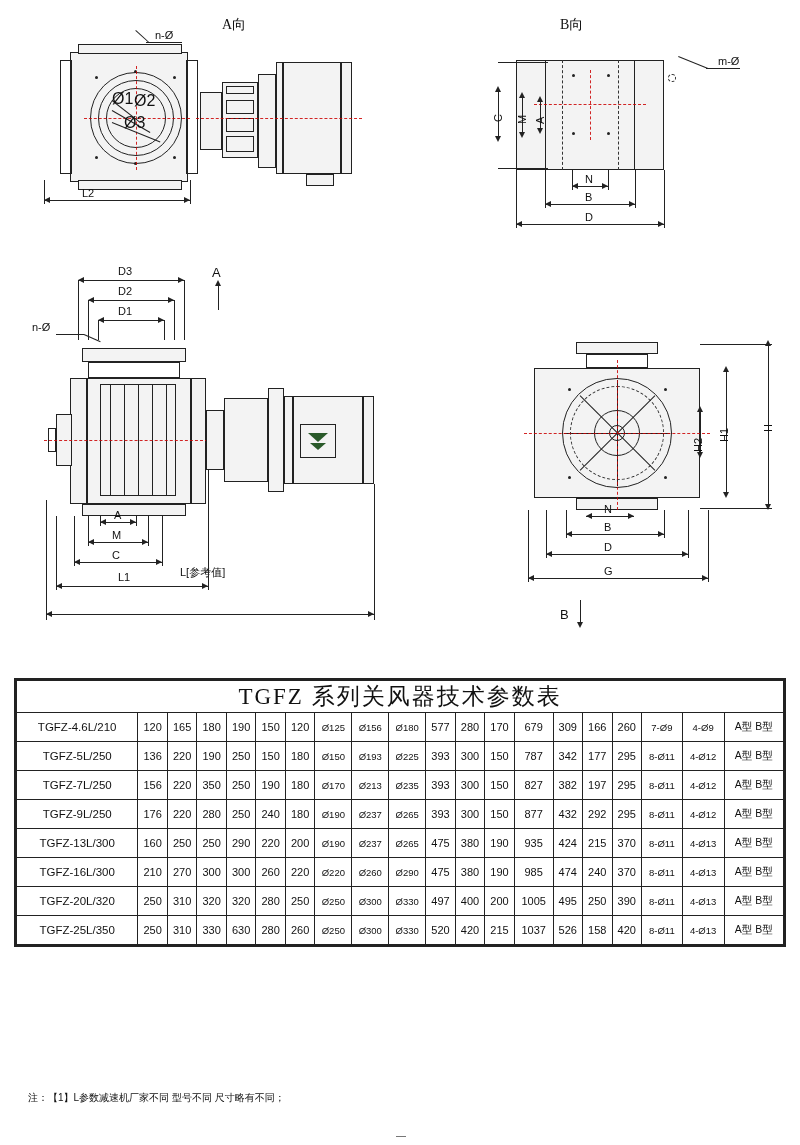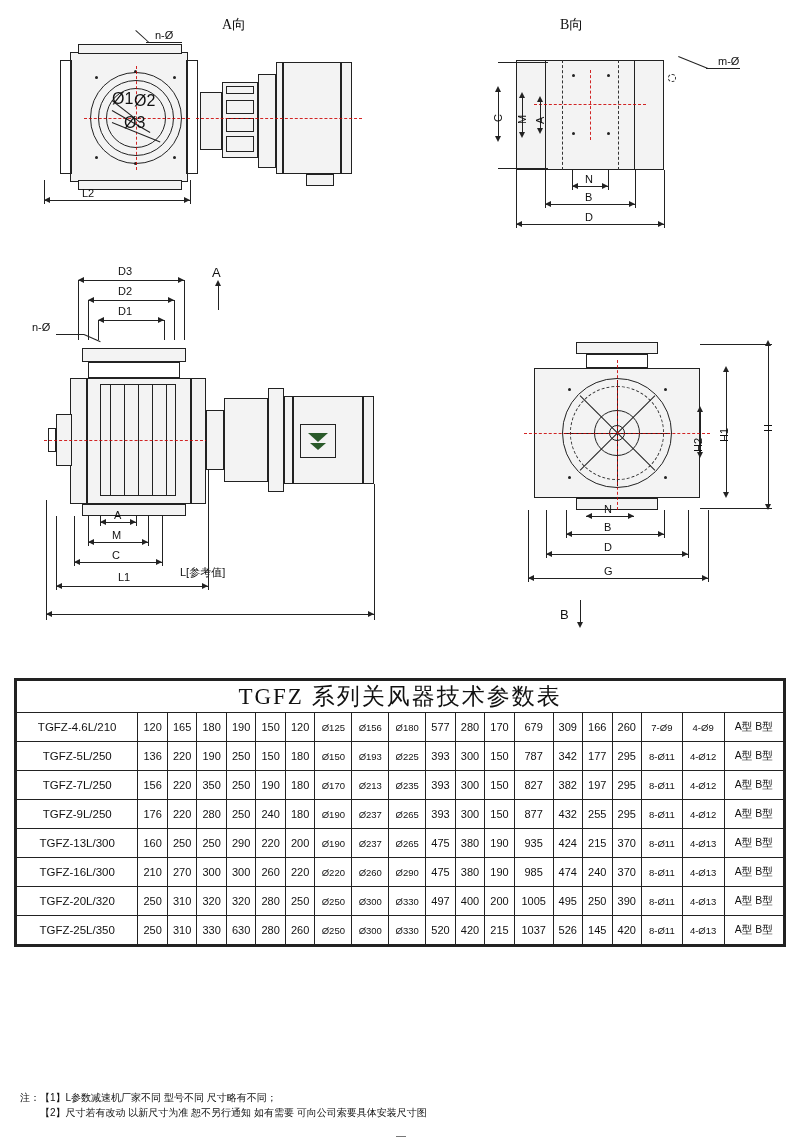--- a/index.html
+++ b/index.html
@@ -42,21 +42,21 @@
   .tablewrap{position:absolute;left:14px;top:678px;width:772px;border:2px solid #222;box-sizing:border-box;}
   table.spec{border-collapse:collapse;width:100%;font-size:11px;}
   table.spec td,table.spec th{border:1px solid #222;text-align:center;padding:0;height:28px;font-weight:normal;}
   .title-row td{border:none;border-bottom:1px solid #222;height:48px;font-size:23px;letter-spacing:2px;
     font-family:"Liberation Serif","DejaVu Serif",serif;}
   .hdr td{height:26px;font-size:12px;}
   .rowlabel{font-size:11.5px;text-align:left;padding-left:4px;}
   .small{font-size:9.5px;}
   .rotor{font-size:10.5px;}
   .notes{position:absolute;left:20px;top:1090px;font-size:10px;line-height:15px;color:#111;}
-  .notes div{white-space:nowrap;}
+  .notes div{white-space:nowrap;margin-left:8px;}
   .viewlbl{position:absolute;font-size:14px;font-family:"Liberation Serif","DejaVu Serif",serif;}
   .footer-mark{position:absolute;left:396px;top:1136px;width:10px;height:1px;background:#777;}
 </style>
 </head>
 <body>
 
 <div class="sheet">
 
   <div class="viewlbl" style="left:222px;top:16px;">A向</div>
 
@@ -393,21 +393,21 @@
             <td>240</td>
             <td>180</td>
             <td class="small">Ø190</td>
             <td class="small">Ø237</td>
             <td class="small">Ø265</td>
             <td>393</td>
             <td>300</td>
             <td>150</td>
             <td>877</td>
             <td>432</td>
-            <td>255</td>
+            <td>292</td>
             <td>295</td>
             <td class="small">8-Ø11</td>
             <td class="small">4-Ø12</td>
             <td class="rotor">A型  B型</td>
           </tr>
           <tr>
             <td class="rowlabel">TGFZ-13L/300</td>
             <td>160</td>
             <td>250</td>
             <td>250</td>
@@ -481,28 +481,27 @@
             <td>280</td>
             <td>260</td>
             <td class="small">Ø250</td>
             <td class="small">Ø300</td>
             <td class="small">Ø330</td>
             <td>520</td>
             <td>420</td>
             <td>215</td>
             <td>1037</td>
             <td>526</td>
-            <td>145</td>
+            <td>158</td>
             <td>420</td>
             <td class="small">8-Ø11</td>
             <td class="small">4-Ø13</td>
             <td class="rotor">A型  B型</td>
           </tr>
         </tbody>
     </table>
   </div>
 
   <div class="notes">
     <div>注：【1】L参数减速机厂家不同  型号不同  尺寸略有不同；</div>
-    <div>　　【2】尺寸若有改动  以新尺寸为准  恕不另行通知  如有需要  可向公司索要具体安装尺寸图</div>
   </div>
   <div class="footer-mark"></div>
 </div>
 
 </body></html>

